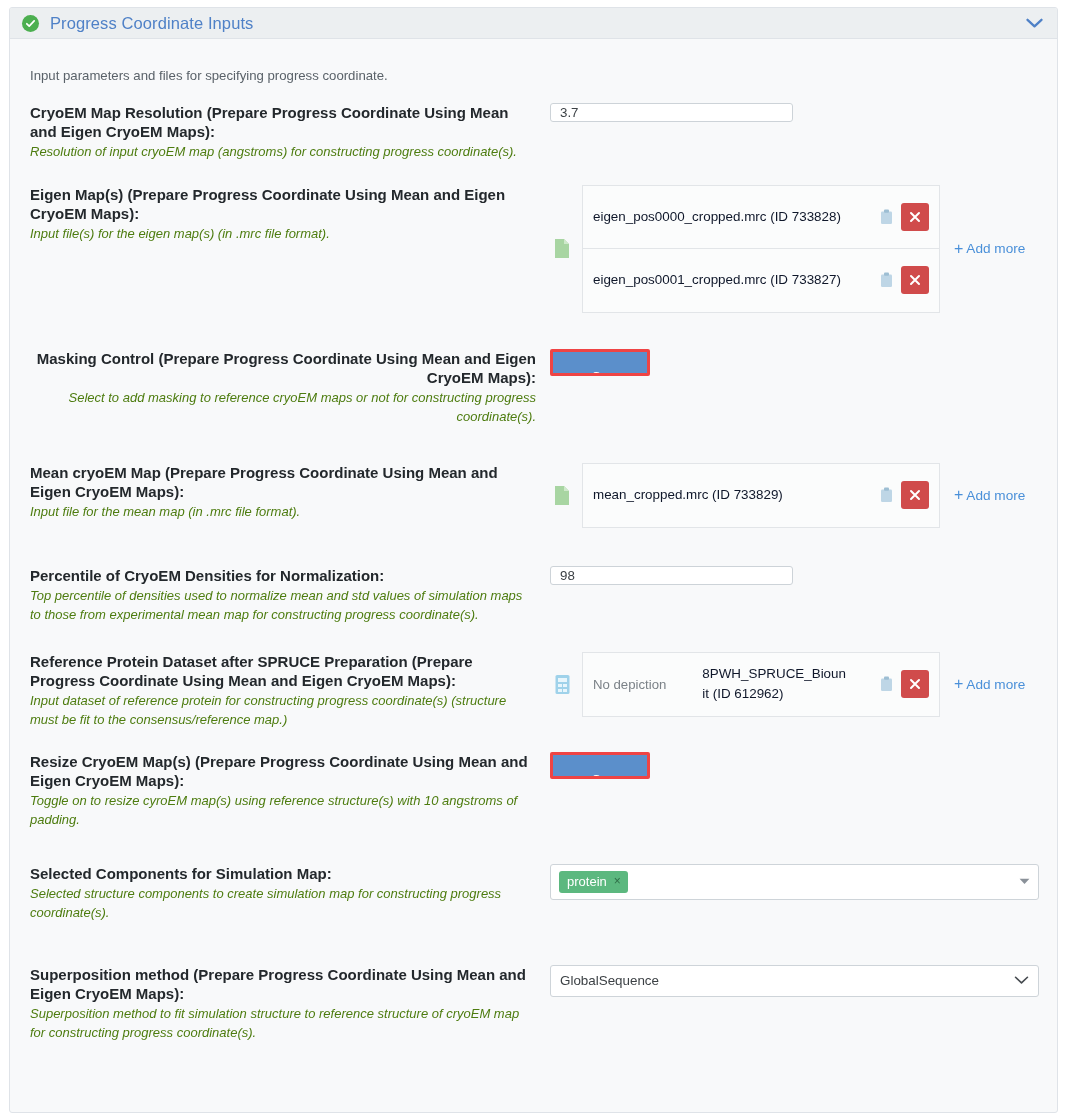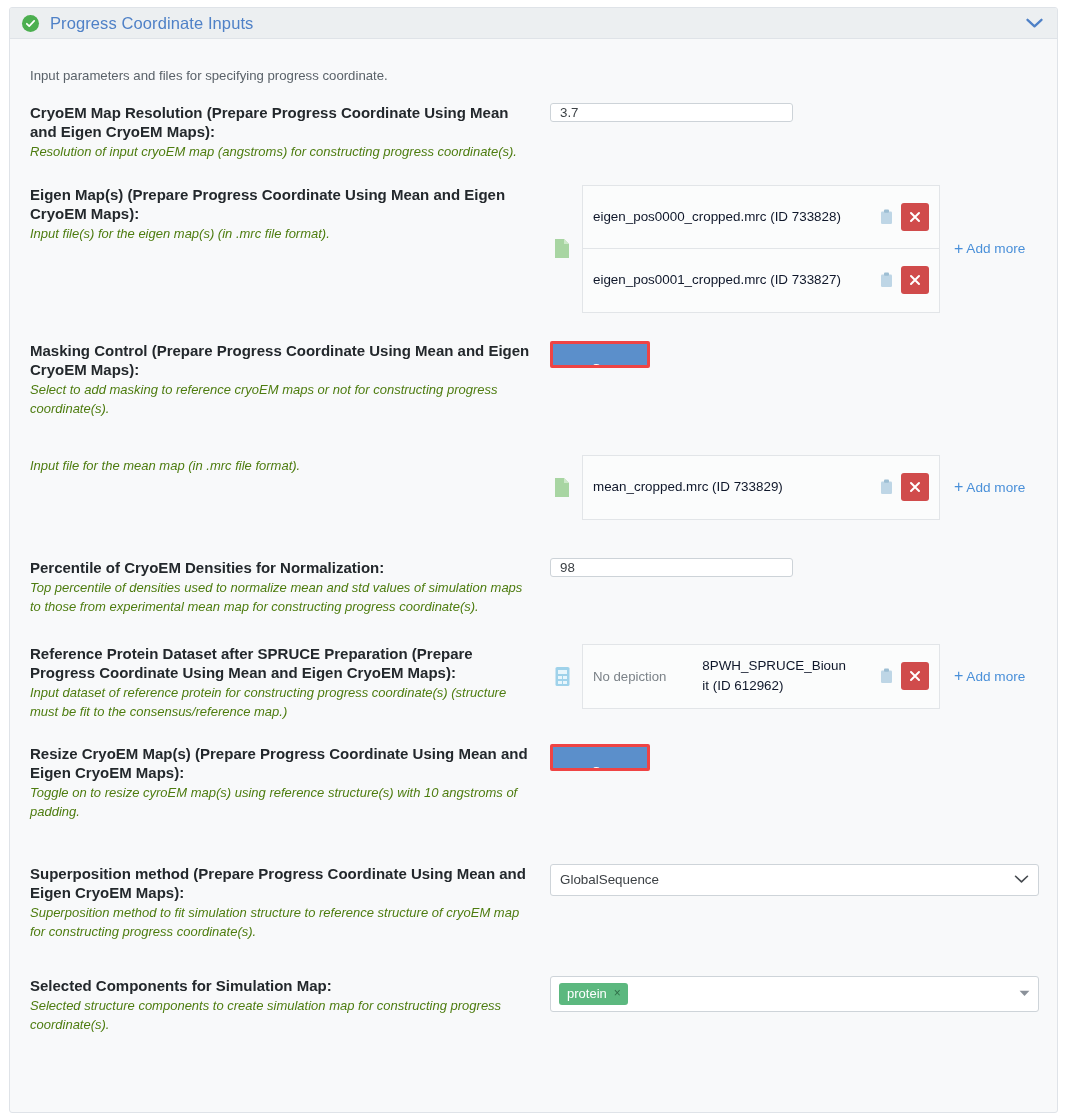--- a/index.html
+++ b/index.html
@@ -337,35 +337,36 @@
               </div>
             </div>
             <span class="add-more">
               <span class="plus">+</span>
               <span>Add more</span>
             </span>
           </div>
         </div>
       </div>
 
-      <div class="row" style="margin-top:28px;">
+      <div class="row" style="margin-top:36px;text-align:right;">
         <div class="row-label">
           <div class="lbl">Masking Control (Prepare Progress Coordinate Using Mean and Eigen CryoEM Maps):</div>
           <div class="help">Select to add masking to reference cryoEM maps or not for constructing progress coordinate(s).</div>
         </div>
         <div class="row-ctl">
           <div class="toggle">
             <span class="on">On</span>
             <span class="off"></span>
           </div>
         </div>
       </div>
 
       <div class="row" style="margin-top:36px;">
         <div class="row-label">
+          <div class="lbl">Mean cryoEM Map (Prepare Progress Coordinate Using Mean and Eigen CryoEM Maps):</div>
           <div class="help">Input file for the mean map (in .mrc file format).</div>
         </div>
         <div class="row-ctl">
           <div class="file-widget">
             <span class="file-type-icon">
               <svg width="16" height="21" viewBox="0 0 16 21" aria-hidden="true">
                 <path d="M1 1 h9 l5 5 v14 h-14 z" fill="#a8d5a2"></path>
                 <path d="M10 1 v5 h5" fill="#cfe9cb"></path>
               </svg>
             </span>
@@ -455,52 +456,52 @@
           <div class="help">Toggle on to resize cyroEM map(s) using reference structure(s) with 10 angstroms of padding.</div>
         </div>
         <div class="row-ctl">
           <div class="toggle">
             <span class="on">On</span>
             <span class="off"></span>
           </div>
         </div>
       </div>
 
+      <div class="row" style="margin-top:34px;">
+        <div class="row-label">
+          <div class="lbl">Selected Components for Simulation Map:</div>
+          <div class="help">Selected structure components to create simulation map for constructing progress coordinate(s).</div>
+        </div>
+        <div class="row-ctl">
+          <div class="multiselect">
+            <span class="tag">
+              <span>protein</span>
+              <span class="x">×</span>
+            </span>
+            <span class="ms-caret">
+              <svg width="11" height="7" viewBox="0 0 11 7" aria-hidden="true">
+                <path d="M0.6 0.8 L5.5 6 L10.4 0.8 Z" fill="#8a9199"></path>
+              </svg>
+            </span>
+          </div>
+        </div>
+      </div>
+
       <div class="row" style="margin-top:42px;">
         <div class="row-label">
           <div class="lbl">Superposition method (Prepare Progress Coordinate Using Mean and Eigen CryoEM Maps):</div>
           <div class="help">Superposition method to fit simulation structure to reference structure of cryoEM map for constructing progress coordinate(s).</div>
         </div>
         <div class="row-ctl">
           <div class="select-box">
             <span>GlobalSequence</span>
             <span class="sel-caret">
               <svg width="15" height="9" viewBox="0 0 16 10" aria-hidden="true">
                 <path d="M1.4 1.4 L8 7.6 L14.6 1.4" fill="none" stroke="#454a4f" stroke-width="1.8" stroke-linecap="round" stroke-linejoin="round"></path>
               </svg>
             </span>
           </div>
         </div>
       </div>
 
-      <div class="row" style="margin-top:34px;">
-        <div class="row-label">
-          <div class="lbl">Selected Components for Simulation Map:</div>
-          <div class="help">Selected structure components to create simulation map for constructing progress coordinate(s).</div>
-        </div>
-        <div class="row-ctl">
-          <div class="multiselect">
-            <span class="tag">
-              <span>protein</span>
-              <span class="x">×</span>
-            </span>
-            <span class="ms-caret">
-              <svg width="11" height="7" viewBox="0 0 11 7" aria-hidden="true">
-                <path d="M0.6 0.8 L5.5 6 L10.4 0.8 Z" fill="#8a9199"></path>
-              </svg>
-            </span>
-          </div>
-        </div>
-      </div>
-
     </div>
   </section>
 </div>
 
 </body></html>

